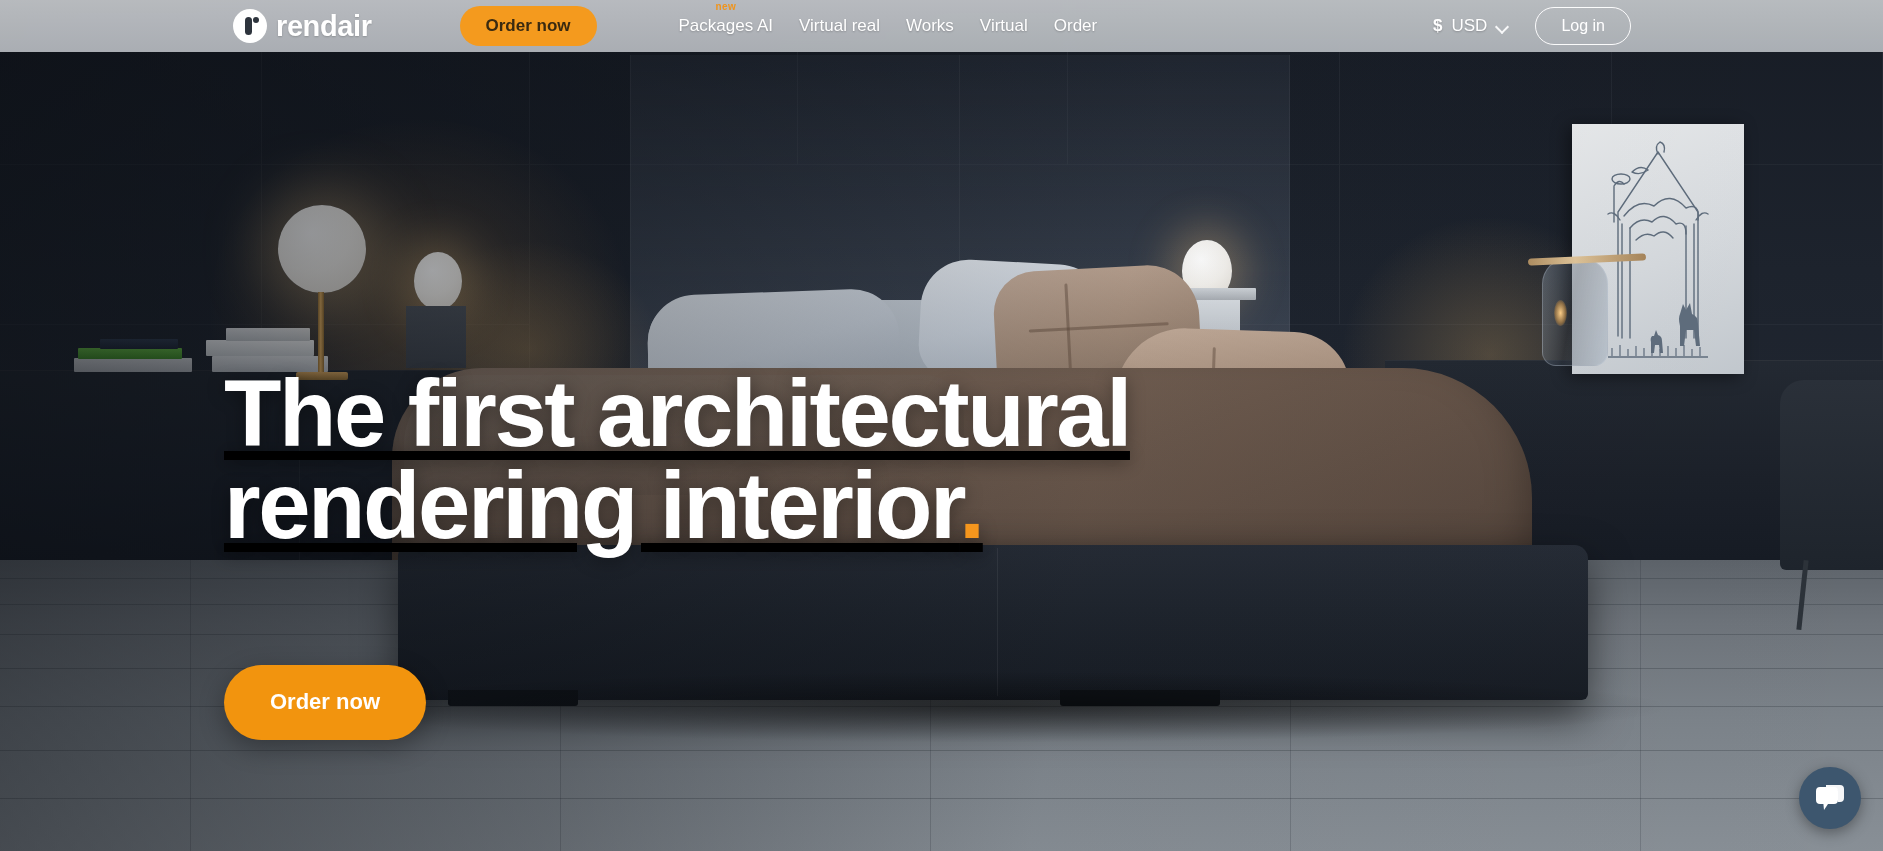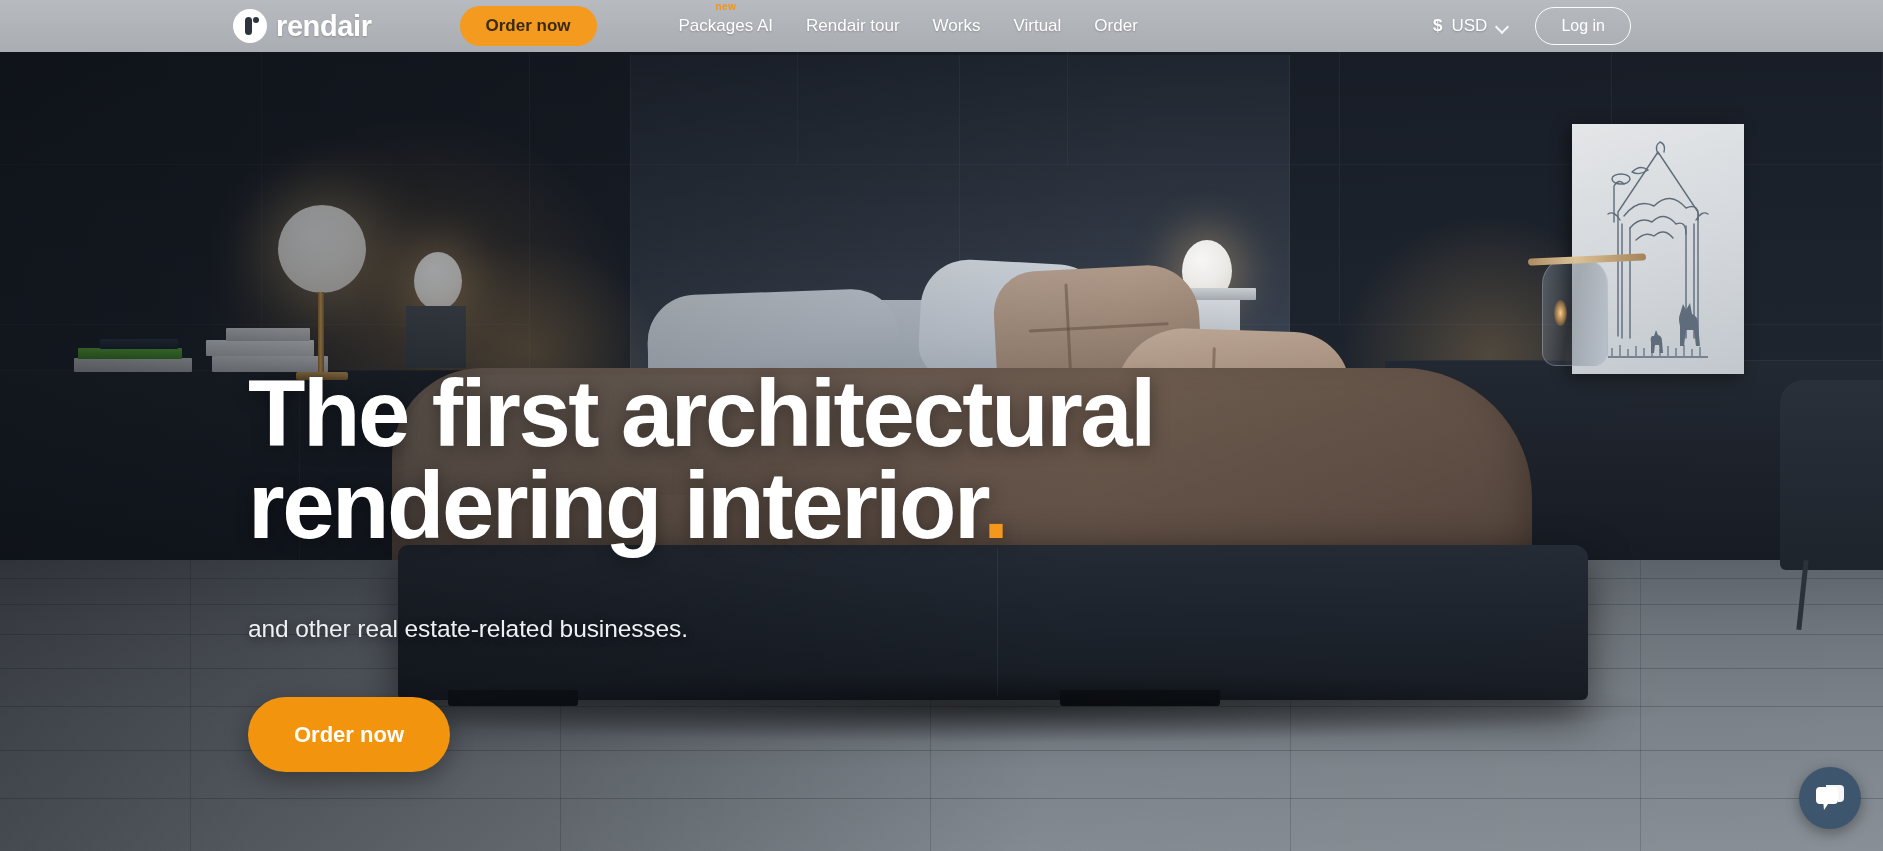--- a/index.html
+++ b/index.html
@@ -347,21 +347,21 @@
     font-weight: 600;
     font-family: inherit;
     cursor: pointer;
     white-space: nowrap;
   }
 
   .nav-links {
     display: flex;
     align-items: center;
     margin-left: 82px;
-    gap: 33px;
+    gap: 26px;
   }
   .nav-link {
     position: relative;
     color: #ffffff;
     font-size: 17px;
     font-weight: 500;
     white-space: nowrap;
     cursor: pointer;
     text-shadow: 0 1px 2px rgba(0,0,0,0.22);
   }
@@ -421,24 +421,25 @@
     font-size: 16px;
     font-weight: 500;
     font-family: inherit;
     cursor: pointer;
     white-space: nowrap;
   }
 
   
   .hero-content {
     position: absolute;
-    left: 248px;
+    left: 224px;
     top: 368px;
     z-index: 20;
     width: 1000px;
+    text-decoration: underline;
   }
   .hero-title {
     color: #ffffff;
     font-size: 94px;
     font-weight: 700;
     line-height: 0.98;
     letter-spacing: -2.4px;
     text-shadow: 0 3px 18px rgba(0,0,0,0.40);
   }
   .hero-title .dot { color: #f5961d; }
@@ -617,21 +618,21 @@
       <span class="brand-name">rendair</span>
     </div>
 
     <button class="nav-cta">Order now</button>
 
     <nav class="nav-links">
       <span class="nav-link">
         <span class="nav-badge">new</span>
         <span>Packages AI</span>
       </span>
-      <span class="nav-link">Rendair tour</span>
+      <span class="nav-link">Virtual real</span>
       <span class="nav-link">Works</span>
       <span class="nav-link">Virtual</span>
       <span class="nav-link">Order</span>
     </nav>
 
     <div class="nav-right">
       <div class="currency">
         <span class="sym">$</span>
         <span>USD</span>
         <span class="chev"></span>
@@ -640,21 +641,20 @@
     </div>
   </header>
 
   <section class="hero-content">
     <h1 class="hero-title">
       <span>The first architectural</span><br>
       <span>rendering interior</span><span class="dot">.</span>
     </h1>
     <p class="hero-sub">
       <br>
-      <span>and other real estate-related businesses.</span>
     </p>
     <button class="hero-btn">Order now</button>
   </section>
 
   <button class="chat-fab" aria-label="Open chat">
     <svg width="32" height="30" viewBox="0 0 32 30">
       <path d="M12 2 h14 a4 4 0 0 1 4 4 v9 a4 4 0 0 1 -4 4 h-2 v-9 a4 4 0 0 0 -4 -4 h-8 z" fill="#ffffff" opacity="0.95"></path>
       <path d="M6 4 h14 a4 4 0 0 1 4 4 v9 a4 4 0 0 1 -4 4 h-6 l-4 6 l-0.6 -6 h-3.4 a4 4 0 0 1 -4 -4 v-9 a4 4 0 0 1 4 -4 z" fill="#ffffff"></path>
     </svg>
   </button>

